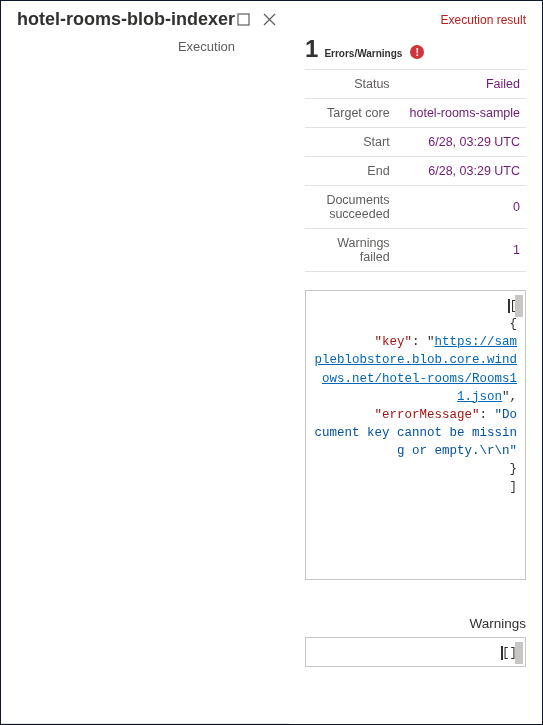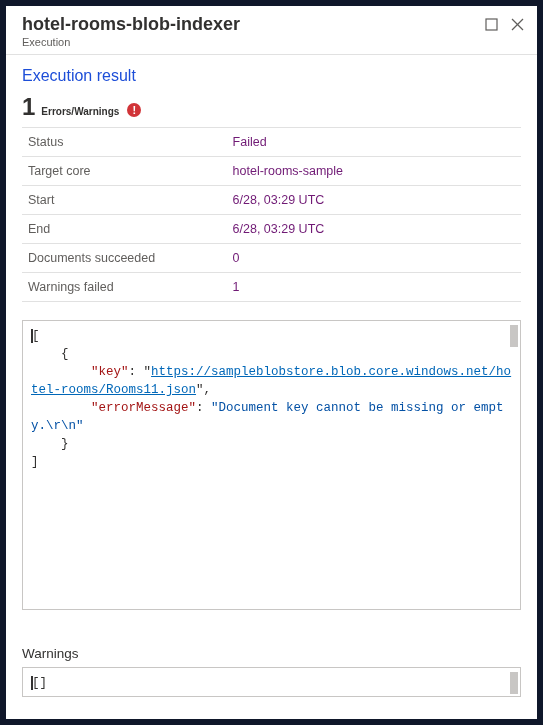--- a/index.html
+++ b/index.html
@@ -6,42 +6,43 @@
     body {
       font-family: "Segoe UI", Arial, sans-serif;
       font-size: 13px;
       color: #323130;
       background: #fff;
       width: 543px;
       height: 725px;
       overflow: hidden;
     }
     .panel {
-      border: 6px solid #0f172a;
+      border: 1px solid #0f172a;
       height: 100%;
       display: flex;
-      flex-direction: column;
+      flex-direction: row;
+      text-align: right;
     }
     .header {
       display: flex;
       align-items: flex-start;
       padding: 8px 12px 6px 16px;
       border-bottom: 1px solid #e1e1e1;
     }
     .header-titles { flex: 1; }
     .header-title {
       font-size: 18px;
       font-weight: 600;
       color: #323130;
       line-height: 1.2;
     }
     .header-subtitle {
-      font-size: 11px;
+      font-size: 13px;
       color: #605e5c;
-      margin-top: 0px;
+      margin-top: 8px;
     }
     .header-actions {
       display: flex;
       gap: 10px;
       padding-top: 2px;
     }
     .hdr-btn {
       width: 16px;
       height: 16px;
       display: flex;
@@ -49,23 +50,23 @@
       justify-content: center;
       cursor: pointer;
       color: #605e5c;
     }
     .content {
       padding: 12px 16px 0 16px;
       overflow-y: auto;
       flex: 1;
     }
     .section-heading {
-      font-size: 16px;
+      font-size: 12px;
       font-weight: 400;
-      color: #1d4ed8;
+      color: #b91c1c;
       margin-bottom: 8px;
     }
     .errwarn-line {
       display: flex;
       align-items: baseline;
       gap: 6px;
       margin-bottom: 6px;
     }
     .errwarn-count {
       font-size: 24px;

